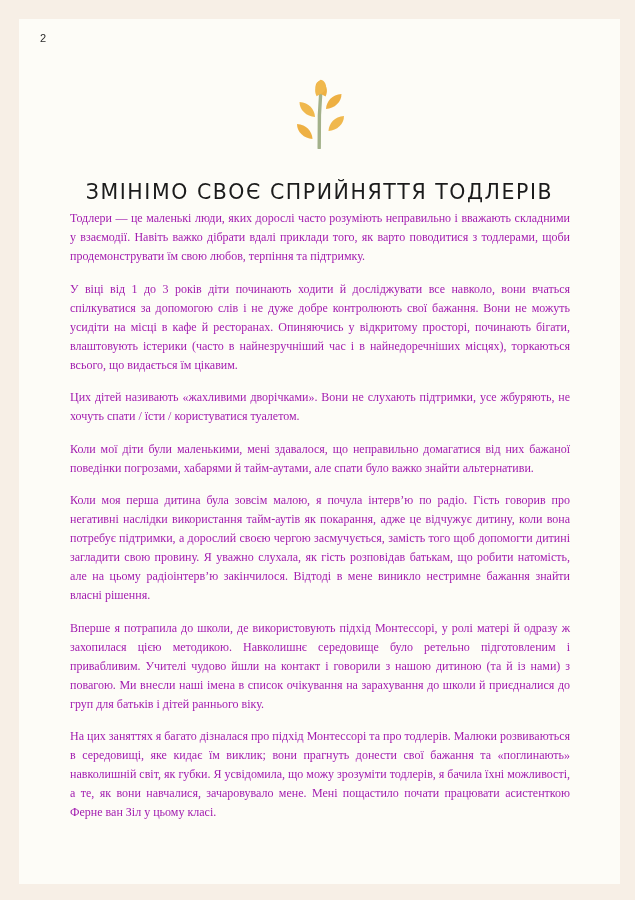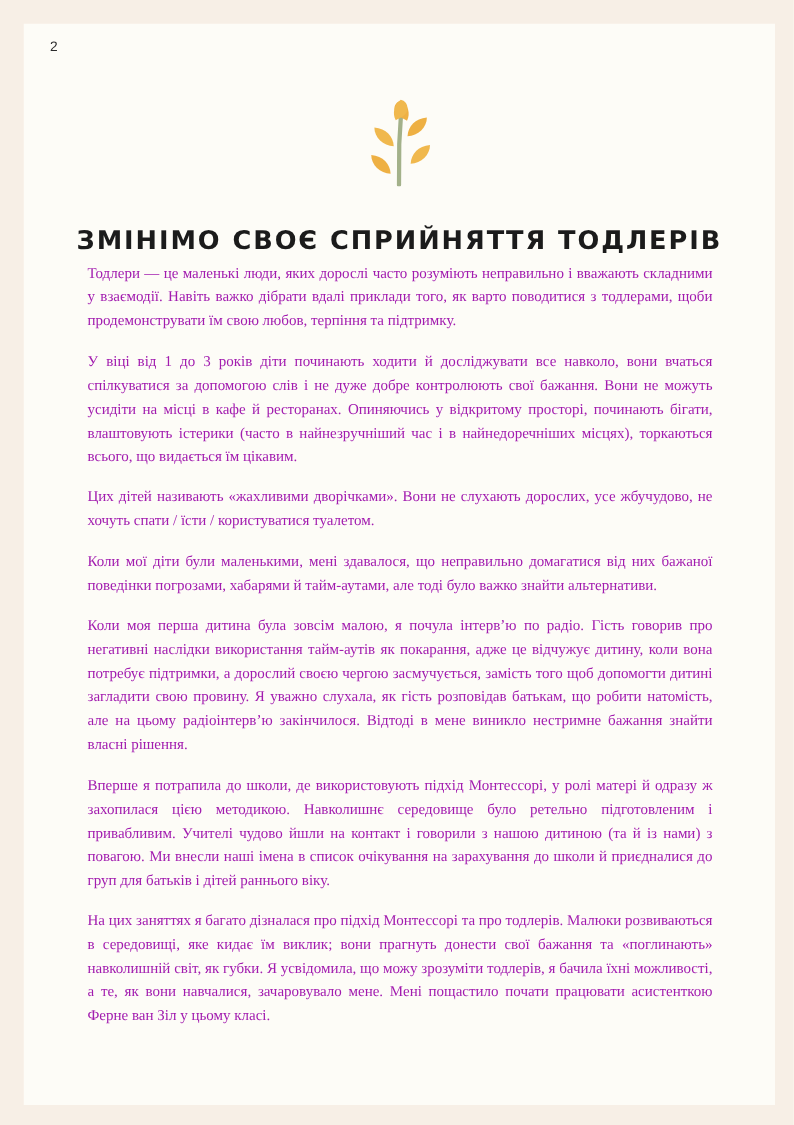--- a/index.html
+++ b/index.html
@@ -48,21 +48,21 @@
   .ornament svg { display: block; }
 
   
   .chapter-title {
     position: absolute;
     left: 0;
     right: 0;
     top: 147px;
     text-align: center;
     font-family: "DejaVu Sans", "Liberation Sans", sans-serif;
-    font-weight: bold;
+    font-weight: normal;
     font-size: 20.5px;
     letter-spacing: 1.55px;
     color: #1b1b1b;
     white-space: nowrap;
   }
 
   
   .body-column {
     position: absolute;
     left: 51px;
@@ -104,20 +104,20 @@
 
       <path d="M11 49 C11 57 18 63.5 26.5 64 C26 56 20.5 49.8 11 49 Z" fill="#eeb043"></path>
     </svg>
   </div>
 
   <h1 class="chapter-title">ЗМІНІМО СВОЄ СПРИЙНЯТТЯ ТОДЛЕРІВ</h1>
 
   <div class="body-column">
     <p class="para">Тодлери — це маленькі люди, яких дорослі часто розуміють неправильно і вважають складними у взаємодії. Навіть важко дібрати вдалі приклади того, як варто поводити­ся з тодлерами, щоби продемонструвати їм свою любов, терпіння та підтримку.</p>
     <p class="para">У віці від 1 до 3 років діти починають ходити й досліджувати все навколо, вони вча­ться спілкуватися за допомогою слів і не дуже добре контролюють свої бажання. Вони не можуть усидіти на місці в кафе й ресторанах. Опиняючись у відкритому просторі, починають бігати, влаштовують істерики (часто в найнезручніший час і в найнедоре­чніших місцях), торкаються всього, що видається їм цікавим.</p>
-    <p class="para">Цих дітей називають «жахливими дворічками». Вони не слухають дорослих, усе жбу­чудово, не хочуть спати / їсти / користуватися туалетом.</p>
-    <p class="para">Коли мої діти були маленькими, мені здавалося, що неправильно домагатися від них бажаної поведінки погрозами, хабарями й тайм-аутами, але тоді було важко знайти альтернативи.</p>
+    <p class="para">Цих дітей називають «жахливими дворічками». Вони не слухають підтримки, усе жбу­ряють, не хочуть спати / їсти / користуватися туалетом.</p>
+    <p class="para">Коли мої діти були маленькими, мені здавалося, що неправильно домагатися від них бажаної поведінки погрозами, хабарями й тайм-аутами, але спати було важко знайти альтернативи.</p>
     <p class="para">Коли моя перша дитина була зовсім малою, я почула інтерв’ю по радіо. Гість говорив про негативні наслідки використання тайм-аутів як покарання, адже це відчужує ди­тину, коли вона потребує підтримки, а дорослий своєю чергою засмучується, замість того щоб допомогти дитині загладити свою провину. Я уважно слухала, як гість розповідав батькам, що робити натомість, але на цьому радіоінтерв’ю закінчилося. Відтоді в мене виникло нестримне бажання знайти власні рішення.</p>
     <p class="para">Вперше я потрапила до школи, де використовують підхід Монтессорі, у ролі матері й одразу ж захопилася цією методикою. Навколишнє середовище було ретельно підго­товленим і привабливим. Учителі чудово йшли на контакт і говорили з нашою дитиною (та й із нами) з повагою. Ми внесли наші імена в список очікування на зарахування до школи й приєдналися до груп для батьків і дітей раннього віку.</p>
     <p class="para">На цих заняттях я багато дізналася про підхід Монтессорі та про тодлерів. Малюки розвиваються в середовищі, яке кидає їм виклик; вони прагнуть донести свої бажан­ня та «поглинають» навколишній світ, як губки. Я усвідомила, що можу зрозуміти тодлерів, я бачила їхні можливості, а те, як вони навчалися, зачаровувало мене. Мені пощастило почати працювати асистенткою Ферне ван Зіл у цьому класі.</p>
   </div>
 
 </div>
 
 </body></html>

